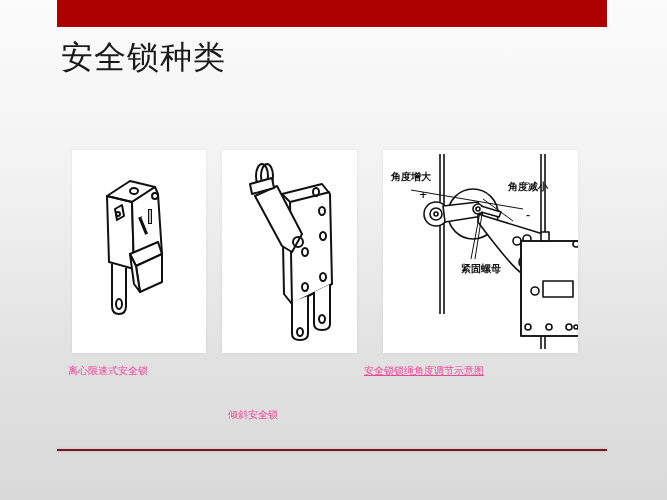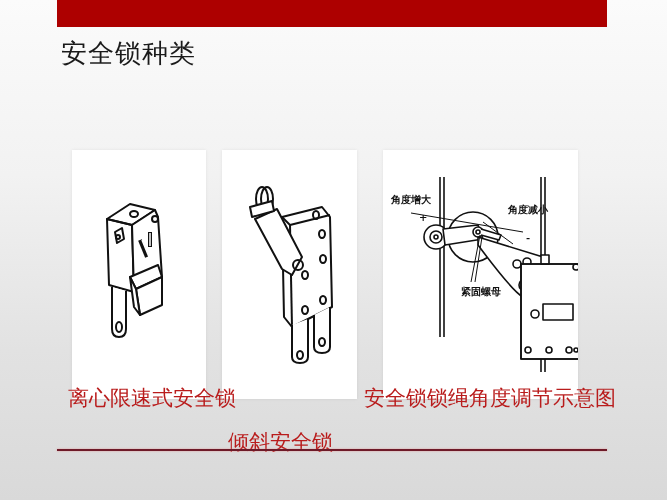--- a/index.html
+++ b/index.html
@@ -2,30 +2,30 @@
 <html><head>
 <meta charset="utf-8">
 <style>
   html, body { margin:0; padding:0; }
   body {
     width:667px; height:500px; overflow:hidden; position:relative;
     background: linear-gradient(180deg, #fbfbfb 0%, #f2f2f2 35%, #e2e2e2 70%, #d9d9d9 100%);
     font-family: "DejaVu Sans", "Liberation Sans", sans-serif;
   }
   .top-bar { position:absolute; left:57px; top:0; width:550px; height:27px; background:#ad0000; }
-  .title { position:absolute; left:61px; top:36px; font-size:26px; color:#1a1a1a; letter-spacing:1px; font-weight:normal; }
-  .panel { position:absolute; top:150px; height:249px; background:#ffffff; box-shadow:0 0 3px rgba(0,0,0,0.08); }
+  .title { position:absolute; left:61px; top:36px; font-size:32px; color:#1a1a1a; letter-spacing:1px; font-weight:normal; }
+  .panel { position:absolute; top:150px; height:203px; background:#ffffff; box-shadow:0 0 3px rgba(0,0,0,0.08); }
   .panel svg { position:absolute; left:0; top:0; width:100%; height:100%; }
   .p1 { left:72px; width:134px; }
   .p2 { left:222px; width:135px; }
   .p3 { left:383px; width:195px; }
-  .caption { position:absolute; top:384px; font-family:"DejaVu Serif", "Liberation Serif", serif; font-size:21px; color:#b91c1c; white-space:nowrap; }
+  .caption { position:absolute; top:364px; font-family:"DejaVu Serif", "Liberation Serif", serif; font-size:10px; color:#ec4899; white-space:nowrap; }
   .c1 { left:68px; }
   .c2 { left:228px;margin-top:44px; }
-  .c3 { left:364px; }
+  .c3 { left:364px;text-decoration:underline; }
   .bottom-line { position:absolute; left:57px; top:449px; width:550px; height:2px; background:#6e1a28; box-shadow:0 0 2px rgba(230,120,120,0.7); }
   .lbl { font-family:"DejaVu Serif", "Liberation Serif", serif; font-size:10px; fill:#111; font-weight:bold; }
 </style>
 </head>
 <body>
 
 <div class="top-bar"></div>
 <div class="title">安全锁种类</div>
 
 <div class="panel p1">

